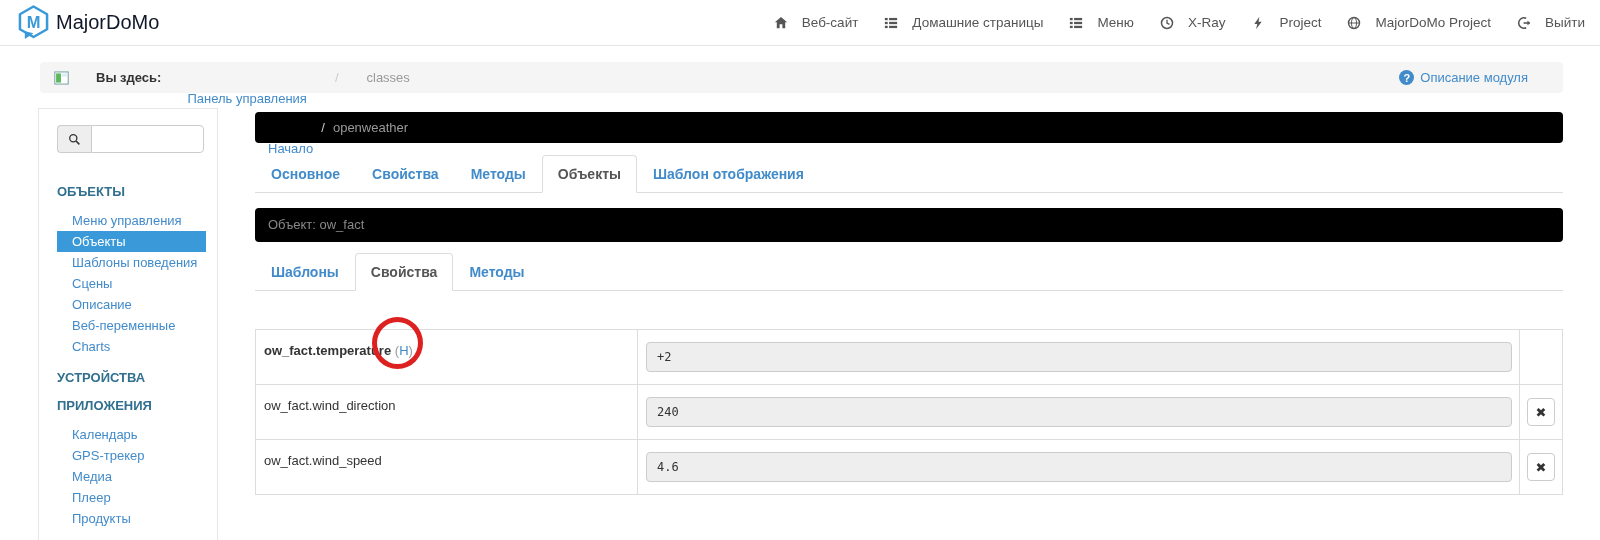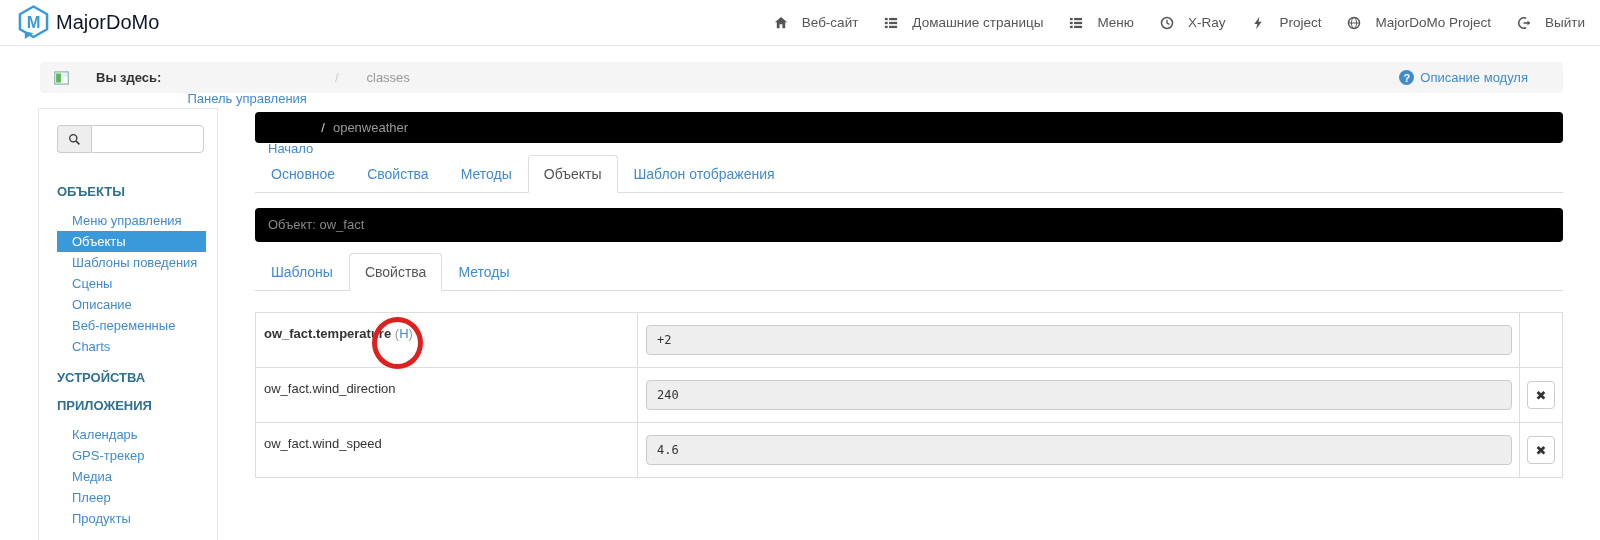--- a/index.html
+++ b/index.html
@@ -37,27 +37,27 @@
   .sb-title { margin:13px 11px 11px 18px; font-size:13px; font-weight:bold; color:#31708f; }
   .sb-title.first { margin-top:31px; }
   .sb-item { display:block; height:21px; line-height:21px; margin:0 11px 0 18px; padding-left:15px; font-size:13px;
              color:#428bca; text-decoration:none; cursor:pointer; white-space:nowrap; overflow:hidden; }
   .sb-item.active { background:#3a99d8; color:#fff; }
 
   
   .main { position:absolute; left:255px; top:112px; width:1308px; }
   .well { background:#000000; border-radius:4px; }
   .crumb2 { height:31px; display:flex; align-items:center; padding:0 13px; font-size:13px; color:#999; }
-  .tabs { margin-top:12px; display:flex; border-bottom:1px solid #ddd; }
+  .tabs { margin-top:12px; display:flex; border-bottom:1px solid #ddd;font-weight:bold; }
   .tab { padding:10px 15px; font-size:14px; color:#428bca; border:1px solid transparent; border-bottom:none; margin-bottom:-1px;
          cursor:pointer; text-decoration:none; white-space:nowrap; }
   .tab.active { background:#fff; border-color:#ddd; border-bottom:1px solid #fff; border-radius:4px 4px 0 0; color:#555; }
   .objwell { margin-top:15px; height:34px; line-height:34px; padding:0 13px; color:#888; font-size:13px; }
   .subtabs { margin-top:11px; display:flex; border-bottom:1px solid #ddd; }
-  .proptable { margin-top:21px; width:100%; border-collapse:collapse; }
+  .proptable { margin-top:38px; width:100%; border-collapse:collapse; }
   .proptable td { border:1px solid #ddd; }
   .proptable tr { height:55px; }
   .c1 { width:382px; vertical-align:top; padding:13px 8px; font-size:13px; color:#333; }
   .c2 { vertical-align:top; padding:12px 7px 12px 8px; }
   .c3 { width:43px; text-align:center; vertical-align:middle; }
   .pname.bold { font-weight:bold; }
   .paren { color:#999; }
   .hist { color:#428bca; text-decoration:none; cursor:pointer; }
   .pval { width:100%; height:30px; background:#eee; border:1px solid #ccc; border-radius:4px;
           font-family:"DejaVu Sans Mono", monospace; font-size:12px; color:#333; padding:0 10px; }

